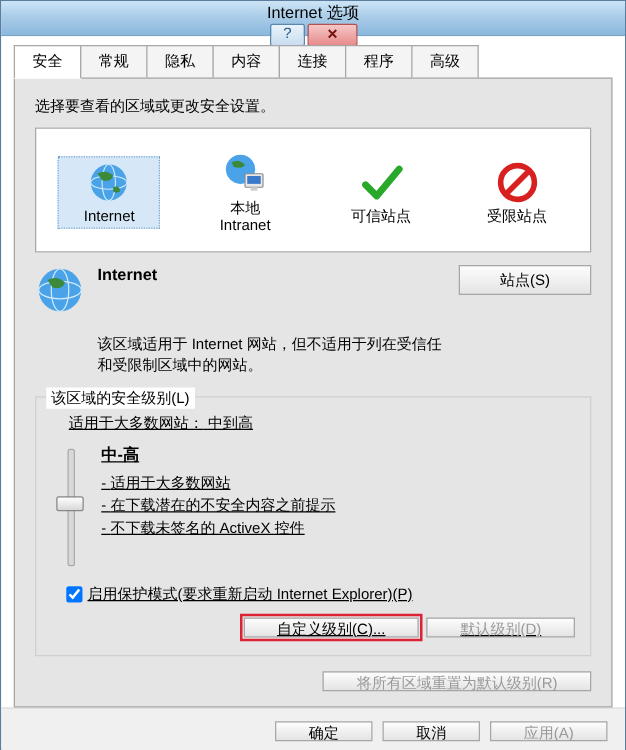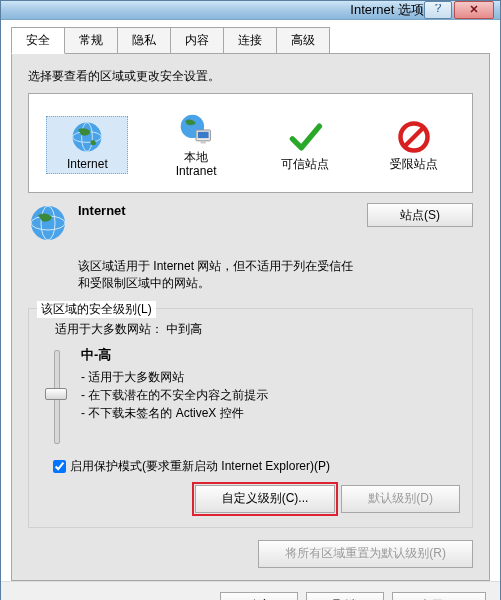--- a/index.html
+++ b/index.html
@@ -1,18 +1,18 @@
 <!DOCTYPE html>
 <html><head>
 <meta charset="utf-8">
 <style>
 * { box-sizing: border-box; margin: 0; padding: 0; font-family: "Microsoft YaHei", "SimSun", Tahoma, sans-serif; font-size: 12px; }
 body { background: #fff; width: 501px; height: 600px; overflow: hidden; }
 .window { width: 501px; height: 600px; border: 1px solid #5a7ea0; background: #f0f0f0; display: flex; flex-direction: column; }
-.titlebar { height: 28px; background: linear-gradient(#cde5f7,#aacce8 45%,#8ab8dc); display: flex; align-items: center; padding: 0 6px; justify-content: flex-end; border-bottom: 1px solid #7da5c4; }
+.titlebar { height: 28px; background: linear-gradient(#cde5f7,#aacce8 45%,#8ab8dc); display: flex; align-items: center; padding: 0 6px; justify-content: space-between; border-bottom: 1px solid #7da5c4; flex-direction: column; }
 .titlebar span { color: #000; font-size: 13px; }
 .win-btns { display:flex; gap:2px; }
 .win-btn { width: 28px; height: 18px; border: 1px solid #5b86ae; background: linear-gradient(#e9f3fb,#c8def0); border-radius: 2px; position: relative; }
 .win-close { width: 40px; background: linear-gradient(#f5c7c7,#e78b8b); border-color:#b85050; }
 .body { flex:1; background:#fff; padding: 6px 10px 0 10px; display:flex; flex-direction:column; }
 .tabs { display:flex; position:relative; top:1px; }
 .tab { padding: 4px 14px; border:1px solid #a7a7a7; border-bottom:none; background:#f4f4f4; margin-right:-1px; position:relative; }
 .tab.active { background:#fff; border-bottom:1px solid #fff; z-index:2; font-weight:normal; }
 .tabpanel { border:1px solid #a7a7a7; padding: 10px 16px 12px 16px; flex:1; background:#e5e5e5; position:relative; }
 .instr { margin: 4px 0 8px 0; }
@@ -20,35 +20,35 @@
 .zone { display:flex; flex-direction:column; align-items:center; gap:2px; width: 82px; }
 .zone span { text-align:center; line-height:1.2; }
 .zone.selected { background:#d6e8f7; border:1px dotted #7aa7cf; padding:2px; }
 .globe { width:36px; height:36px; }
 .desc-row { display:flex; align-items:flex-start; gap:10px; margin-top:10px; }
 .desc-text { flex:1; }
 .desc-text b { font-size:13px; display:block; margin-bottom:4px; }
 .desc-text p { line-height:1.4;margin-top:40px; }
 .sites-btn { width:106px; height:24px; border:1px solid #a7a7a7; background:linear-gradient(#fdfdfd,#e4e4e4); }
 .sites-btn:disabled { color:#888; }
-.group { border:1px solid #d0d0d0; margin-top:16px; padding: 10px 12px 14px 12px; position:relative; }
+.group { border:1px solid #d0d0d0; margin-top:16px; padding: 10px 12px 14px 12px; position:relative;text-decoration:underline; }
 .group-label { position:absolute; top:-8px; left:8px; background:#fff; padding:0 4px; }
 .allowed { margin: 2px 0 8px 14px; }
 .slider-row { display:flex; align-items:flex-start; gap:16px; margin-left:6px; }
 .slider-track { width:18px; height:92px; position:relative; margin-top:4px; }
 .slider-track::before { content:""; position:absolute; left:7px; top:0; width:4px; height:100%; background:#d8d8d8; border:1px solid #aaa; border-radius:2px; }
 .slider-thumb { position:absolute; left:-2px; top:38px; width:22px; height:12px; background:linear-gradient(#fefefe,#d8d8d8); border:1px solid #888; border-radius:2px; }
 .level-text b { font-size:13px;text-align:right; }
 .level-text ul { list-style:none; margin-top:4px; }
 .level-text li::before { content:"- "; }
 .level-text li { line-height:1.5; }
 .protect-row { margin:16px 0 0 12px; display:flex; align-items:center; gap:4px; }
 .protect-row input { width:13px; height:13px; }
 .btn-row { display:flex; gap:6px; justify-content:flex-end; margin-top:10px; }
-.btn { height:28px; padding: 0 26px; border:1px solid #a7a7a7; background:linear-gradient(#fdfdfd,#e4e4e4); min-width:100px; }
+.btn { height:16px; padding: 0 26px; border:1px solid #a7a7a7; background:linear-gradient(#fdfdfd,#e4e4e4); min-width:100px; }
 .btn.disabled { color:#9a9a9a; }
 .custom-highlight { outline: 2px solid #d23; outline-offset: 1px; }
 .reset-row { display:flex; justify-content:flex-end; margin-top:12px; }
 .footer { display:flex; justify-content:flex-end; gap:8px; padding: 10px 14px; border-top:1px solid #ddd; background:#f0f0f0; }
 .footer .btn { min-width: 78px; }
 svg { display:block; }
 .small-globe { width:40px; height:40px; }
 .chk svg, .forbid svg { width:36px; height:36px; }
 </style>
 </head>
@@ -71,20 +71,21 @@
     </div>
   </div>
 
   <div class="body">
     <div class="tabs">
       <div class="tab active">安全</div>
       <div class="tab">常规</div>
       <div class="tab">隐私</div>
       <div class="tab">内容</div>
       <div class="tab">连接</div>
+      <div class="tab">程序</div>
       <div class="tab">高级</div>
     </div>
 
     <div class="tabpanel">
       <div class="instr">选择要查看的区域或更改安全设置。</div>
 
       <div class="zones">
         <div class="zone selected">
           <svg class="globe" viewBox="0 0 40 40">
               <circle cx="20" cy="20" r="16" fill="#4aa3e8"></circle>

